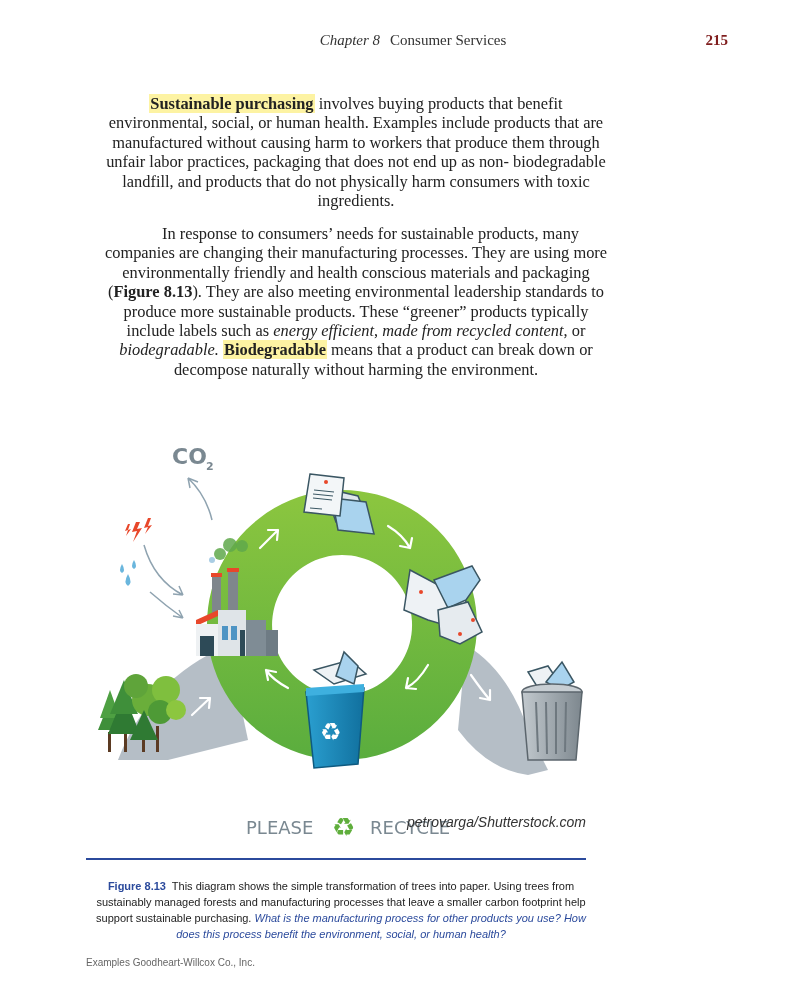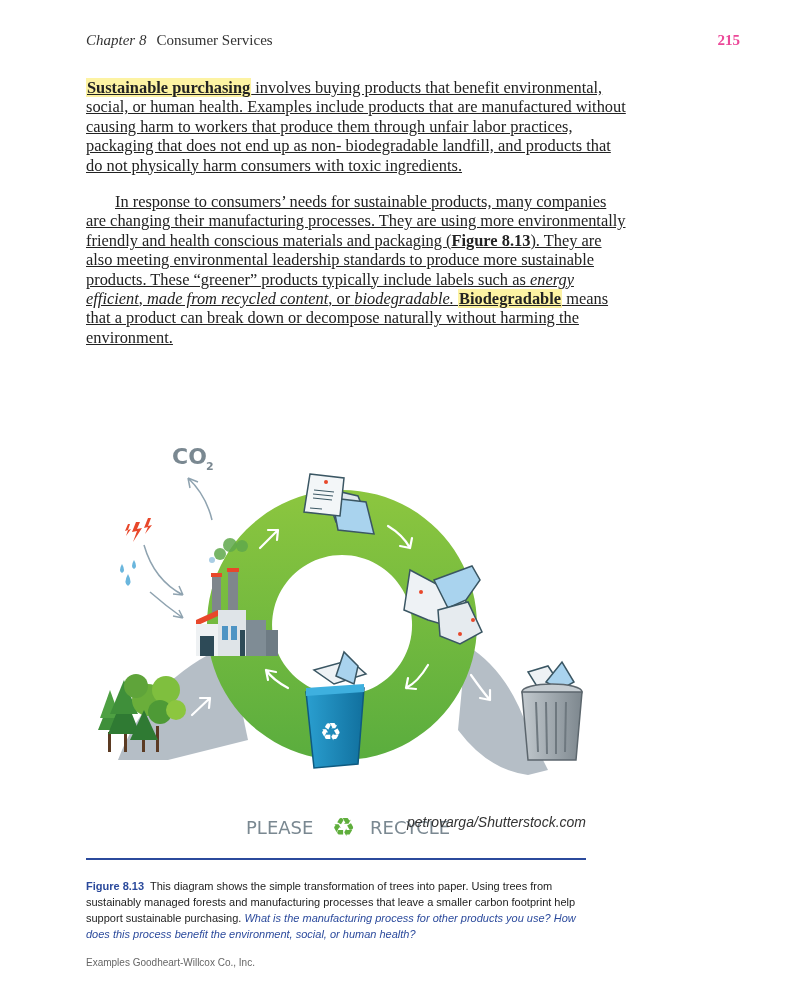--- a/index.html
+++ b/index.html
@@ -1,34 +1,34 @@
 <!DOCTYPE html>
 <html><head>
   <meta charset="utf-8">
   <style>
     html, body { margin: 0; padding: 0; background: #ffffff; }
     body { width: 800px; height: 999px; position: relative; overflow: hidden; }
-    .page { position: absolute; left: 0; top: 0; width: 800px; height: 999px; }
+    .page { position: absolute; left: 0; top: 0; width: 800px; height: 999px; text-align: center; }
 
     .running-head { position: absolute; left: 86px; top: 32px; width: 654px; height: 22px;
       font-family: "Liberation Serif", "DejaVu Serif", serif; font-size: 15px; color: #333; }
     .running-head .chap { font-style: italic; }
     .running-head .sec { margin-left: 10px; }
-    .running-head .pnum { position: absolute; right: 0; top: 0; font-weight: bold; color: #ec4899; }
+    .running-head .pnum { position: absolute; right: 12px; top: 0; font-weight: bold; color: #7f1d1d; }
 
     .body-text { position: absolute; left: 86px; width: 540px;
       font-family: "Liberation Serif", "DejaVu Serif", serif; font-size: 16.4px; line-height: 19.4px; color: #222; }
-    .body-text p { margin: 0; text-decoration: underline; }
+    .body-text p { margin: 16px; }
     .body-text p.indent { text-indent: 29px; }
     .term { font-weight: bold; background: #fdf3a3; padding: 0 1px; }
     .bold { font-weight: bold; }
     .it { font-style: italic; }
 
     #para1 { top: 78px; }
-    #para2 { top: 192px; }
+    #para2 { top: 208px; }
     .heading { position: absolute; left: 86px; top: 356px;
       font-family: "DejaVu Sans", "Liberation Sans", sans-serif; font-weight: bold; font-size: 15.5px; color: #a3279a; }
     #para3 { top: 376px; width: 560px; }
 
     .figure { position: absolute; left: 88px; top: 430px; width: 520px; height: 420px; }
     .figure svg { position: absolute; left: 0; top: 0; }
 
     .credit { position: absolute; right: 214px; top: 814px;
       font-family: "Liberation Sans", "DejaVu Sans", sans-serif; font-style: italic; font-size: 14px; color: #333; }
     .rule { position: absolute; left: 86px; top: 858px; width: 500px; height: 2px; background: #2b4a9c; }

